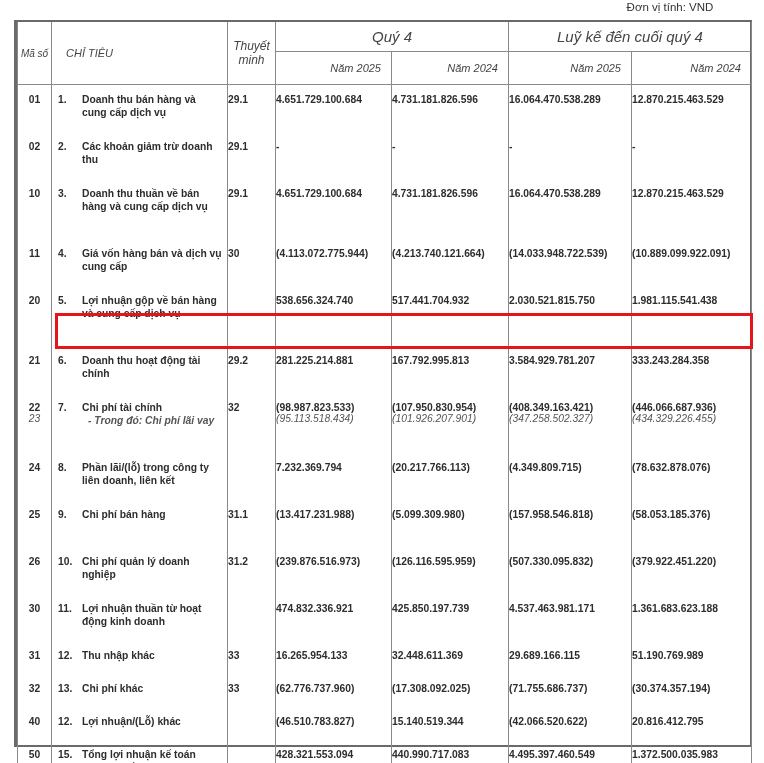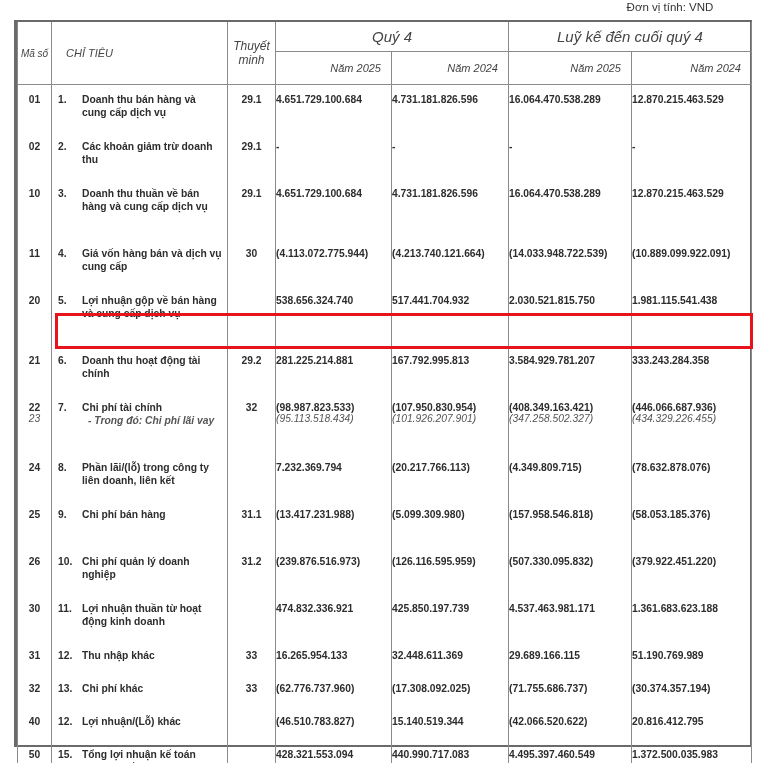--- a/index.html
+++ b/index.html
@@ -36,21 +36,21 @@
   th.group-h { text-align: center; vertical-align: middle; font-size: 15px; }
   th.year-h { text-align: right; padding-right: 10px; vertical-align: middle; font-size: 11px; }
   tbody td { font-weight: bold; color: #2d2d2d; }
   td.code { text-align: center; padding-top: 9px; }
   td.code .sub { display: block; font-weight: normal; font-style: italic; color: #555; }
   td.item { padding: 9px 4px 0 6px; }
   .item-inner { display: flex; }
   .item-num { width: 24px; flex: 0 0 24px; }
   .item-label { flex: 1; line-height: 12.5px; }
   .item-sub { display: block; font-weight: bold; font-style: italic; color: #555; padding-left: 6px; }
-  td.note { text-align: center; padding-top: 9px; }
+  td.note { text-align: left; padding-top: 9px; }
   td.val { text-align: left; padding: 9px 8px 0 0; }
   td.val .sub { display: block; font-weight: normal; font-style: italic; color: #555; }
   .r-h2 td { height: 38px; }
   .r-h3 td { height: 51px; }
   .r-h1 td { height: 24px; }
   .highlight {
     position: absolute; left: 55px; top: 313px; width: 698px; height: 36px;
     border: 3px solid #e8141b; box-sizing: border-box; pointer-events: none;
   }
 </style>

